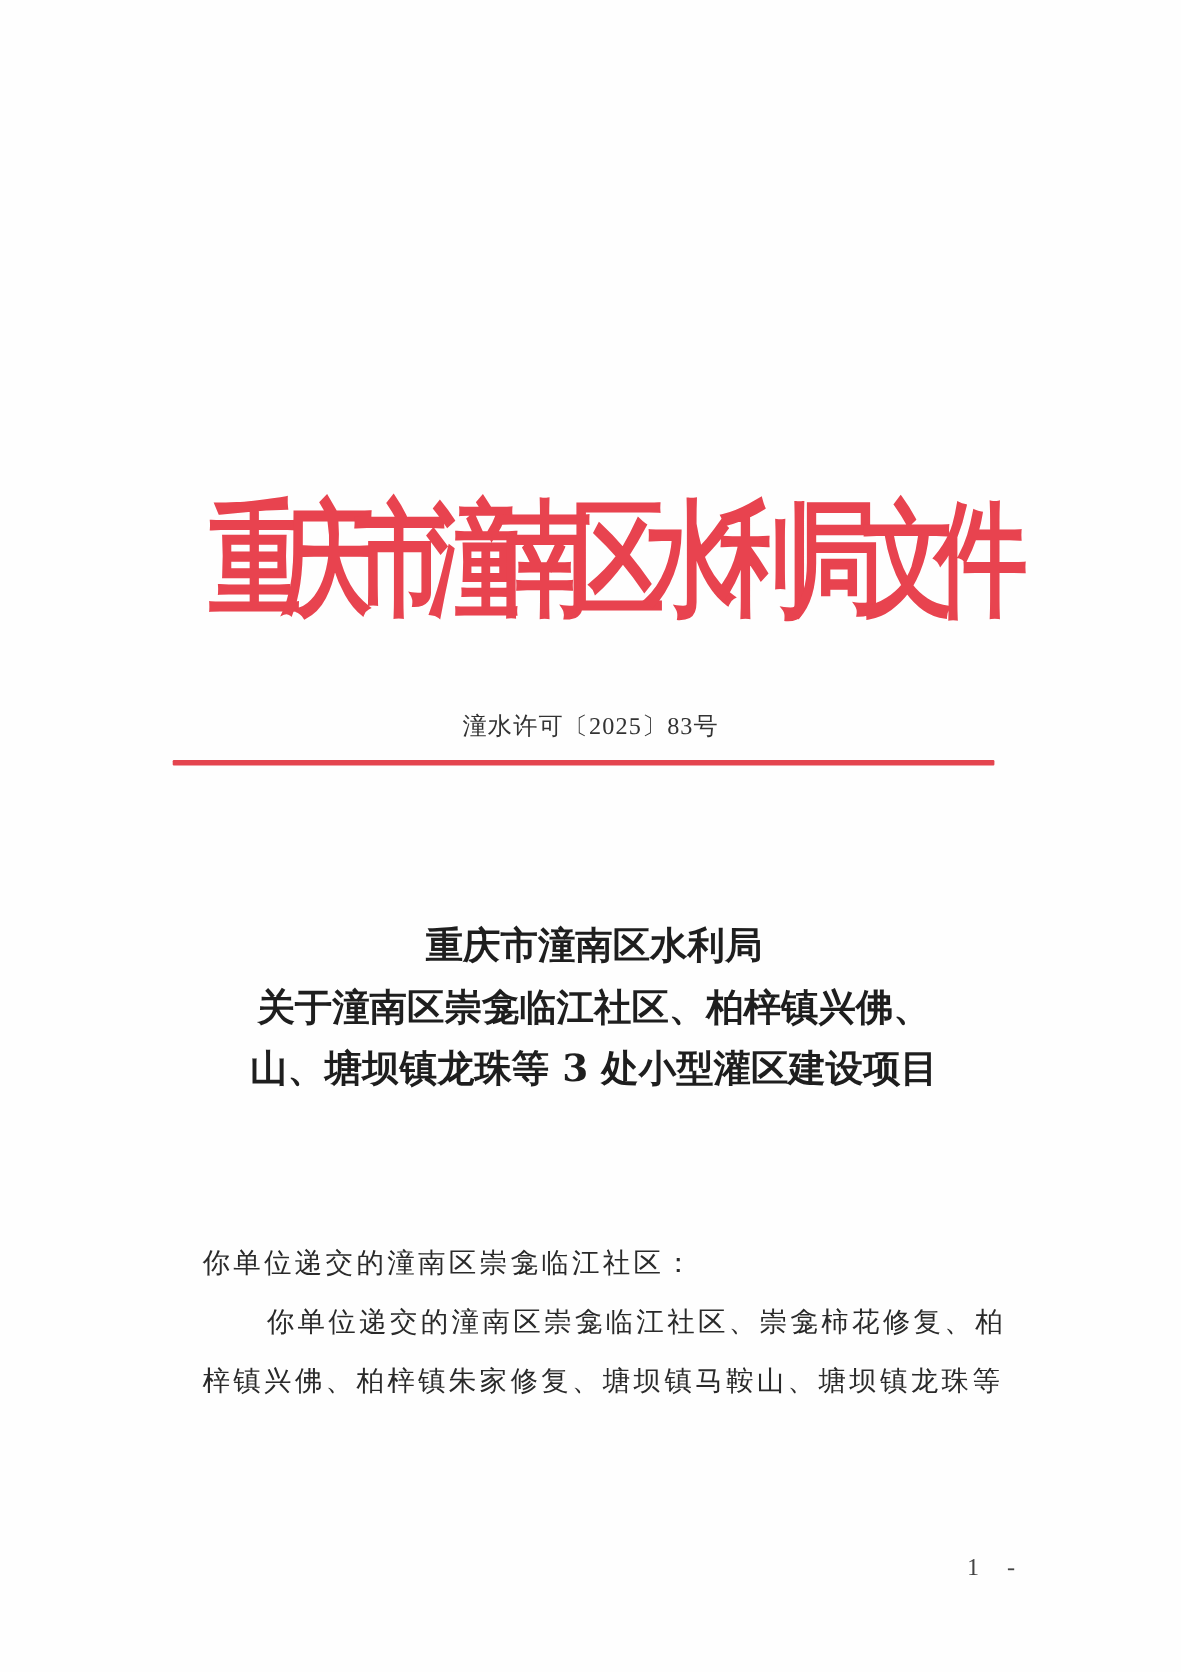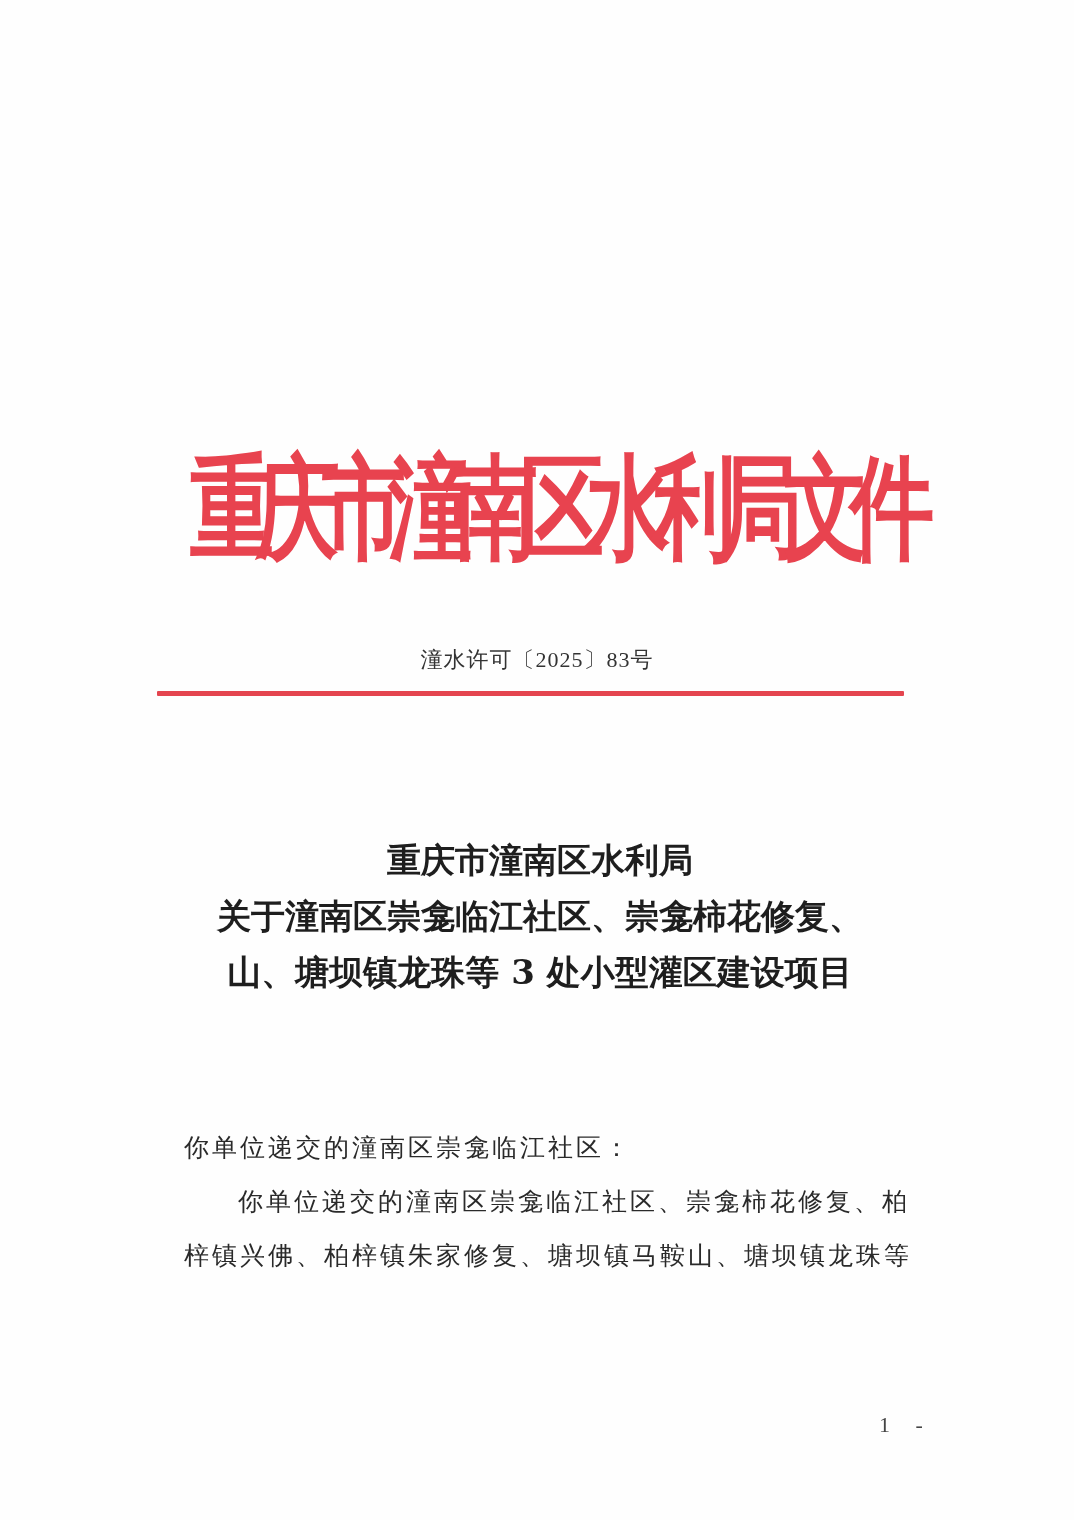--- a/index.html
+++ b/index.html
@@ -95,20 +95,21 @@
       top: 1121px;
     }
     .para {
       top: 1175px;
     }
     .para div {
       white-space: nowrap;
     }
     .para .indent {
       padding-left: 54px;
+      text-align: center;
     }
     .page-number {
       position: absolute;
       left: 879px;
       top: 1412px;
       font-family: "Liberation Serif", "DejaVu Serif", serif;
       font-size: 22px;
       color: #444444;
       letter-spacing: 10px;
     }
@@ -131,21 +132,21 @@
     <span>文</span>
     <span>件</span>
   </div>
 
   <div class="doc-number">潼水许可〔2025〕83号</div>
 
   <div class="red-rule"></div>
 
   <div class="title-block">
     <div>重庆市潼南区水利局</div>
-    <div>关于潼南区崇龛临江社区、崇龛柿花修复、</div>
+    <div>关于潼南区崇龛临江社区、柏梓镇兴佛、</div>
     <div>山、塘坝镇龙珠等 3 处小型灌区建设项目</div>
   </div>
 
   <div class="body-text addressee">你单位递交的潼南区崇龛临江社区：</div>
 
   <div class="body-text para">
     <div class="indent">你单位递交的潼南区崇龛临江社区、崇龛柿花修复、柏</div>
     <div>梓镇兴佛、柏梓镇朱家修复、塘坝镇马鞍山、塘坝镇龙珠等</div>
   </div>
 

